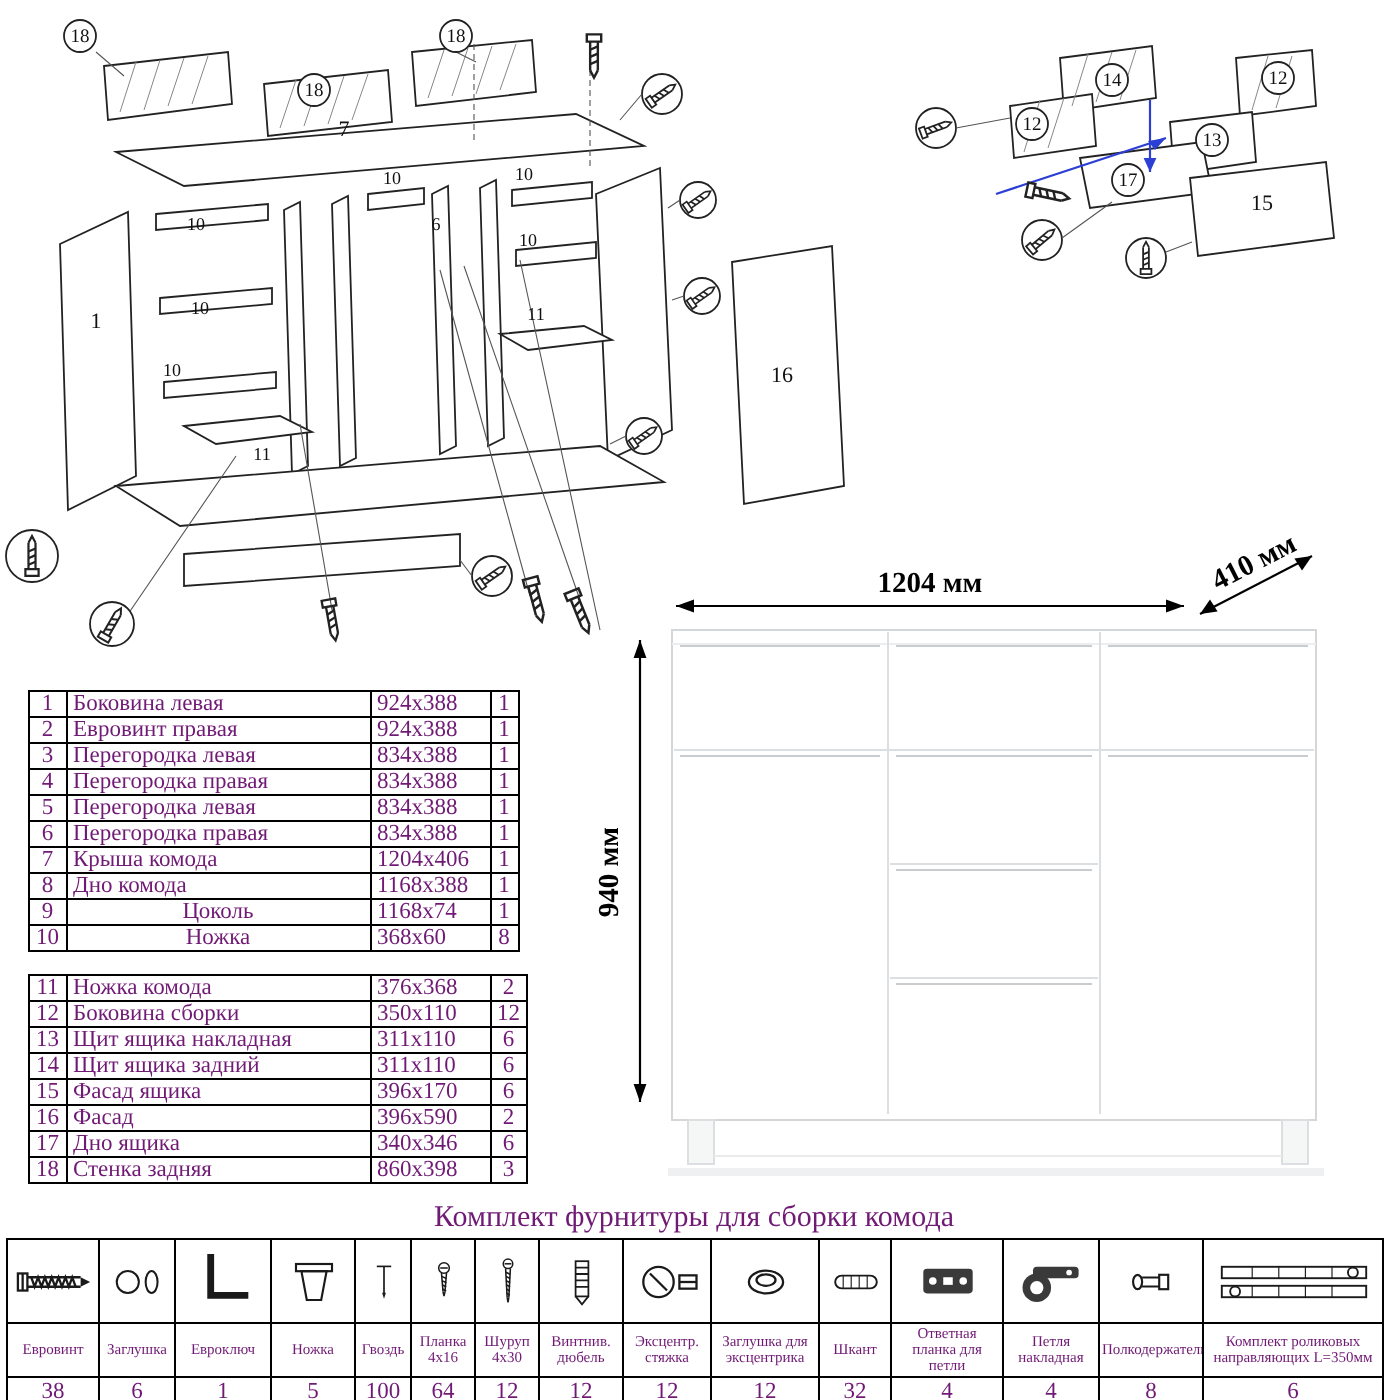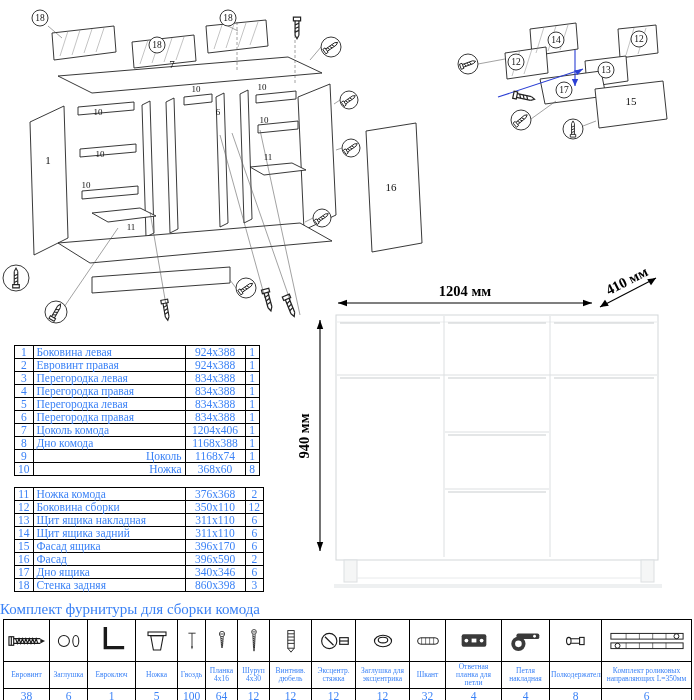--- a/index.html
+++ b/index.html
@@ -1,34 +1,34 @@
 <!DOCTYPE html>
 <html><head>
 <meta charset="utf-8">
 <style>
   *{margin:0;padding:0;box-sizing:border-box}
   html,body{background:#fff}
   .page{position:relative;width:694px;height:700px;background:#fff;overflow:hidden;
-        font-family:"Liberation Serif",serif;color:#3b82f6}
+        font-family:"Liberation Serif",serif;color:#701a75}
   .bg-svg{position:absolute;left:0;top:0}
 
   
   .parts{position:absolute;left:14px;border-collapse:collapse;background:#fff}
   #parts-upper{top:345px}
   #parts-lower{top:487px}
   .parts td{border:1px solid #000;font-size:11.5px;line-height:12px;height:13px;
             padding:0 3px;white-space:nowrap}
   .c-num{width:17px;text-align:center;padding:0 1px}
   .c-name{width:152px}
-  .c-name.center{text-align:right}
-  .c-size{width:60px;text-align:center}
+  .c-name.center{text-align:center}
+  .c-size{width:60px;}
   .c-qty{width:14px;text-align:center;padding:0 1px}
 
   
-  .hw-title{position:absolute;top:601px;left:0;width:694px;text-align:left;font-size:15px}
+  .hw-title{position:absolute;top:601px;left:0;width:694px;text-align:center;font-size:15px}
   .hw{position:absolute;left:3px;top:619px;width:688px;border-collapse:collapse;
       table-layout:fixed;background:#fff}
   .hw td{border:1px solid #000;overflow:hidden}
   .hw-icon{height:42px;text-align:center;vertical-align:middle}
   .hw-icon svg{vertical-align:middle;max-height:40px;max-width:100%}
   .hw-name{height:21px;font-size:7.5px;line-height:8px;text-align:center;vertical-align:middle;padding:1px}
   .hw-qty{height:14px;font-size:11.5px;text-align:center}
 
   
   svg .panel{fill:#fff;stroke:#222;stroke-width:0.9}
@@ -251,21 +251,21 @@
           <td class="c-qty">1</td>
         </tr>
         <tr>
           <td class="c-num">6</td>
           <td class="c-name">Перегородка правая</td>
           <td class="c-size">834x388</td>
           <td class="c-qty">1</td>
         </tr>
         <tr>
           <td class="c-num">7</td>
-          <td class="c-name">Цоколь комода</td>
+          <td class="c-name">Крыша комода</td>
           <td class="c-size">1204x406</td>
           <td class="c-qty">1</td>
         </tr>
         <tr>
           <td class="c-num">8</td>
           <td class="c-name">Дно комода</td>
           <td class="c-size">1168x388</td>
           <td class="c-qty">1</td>
         </tr>
         <tr>

